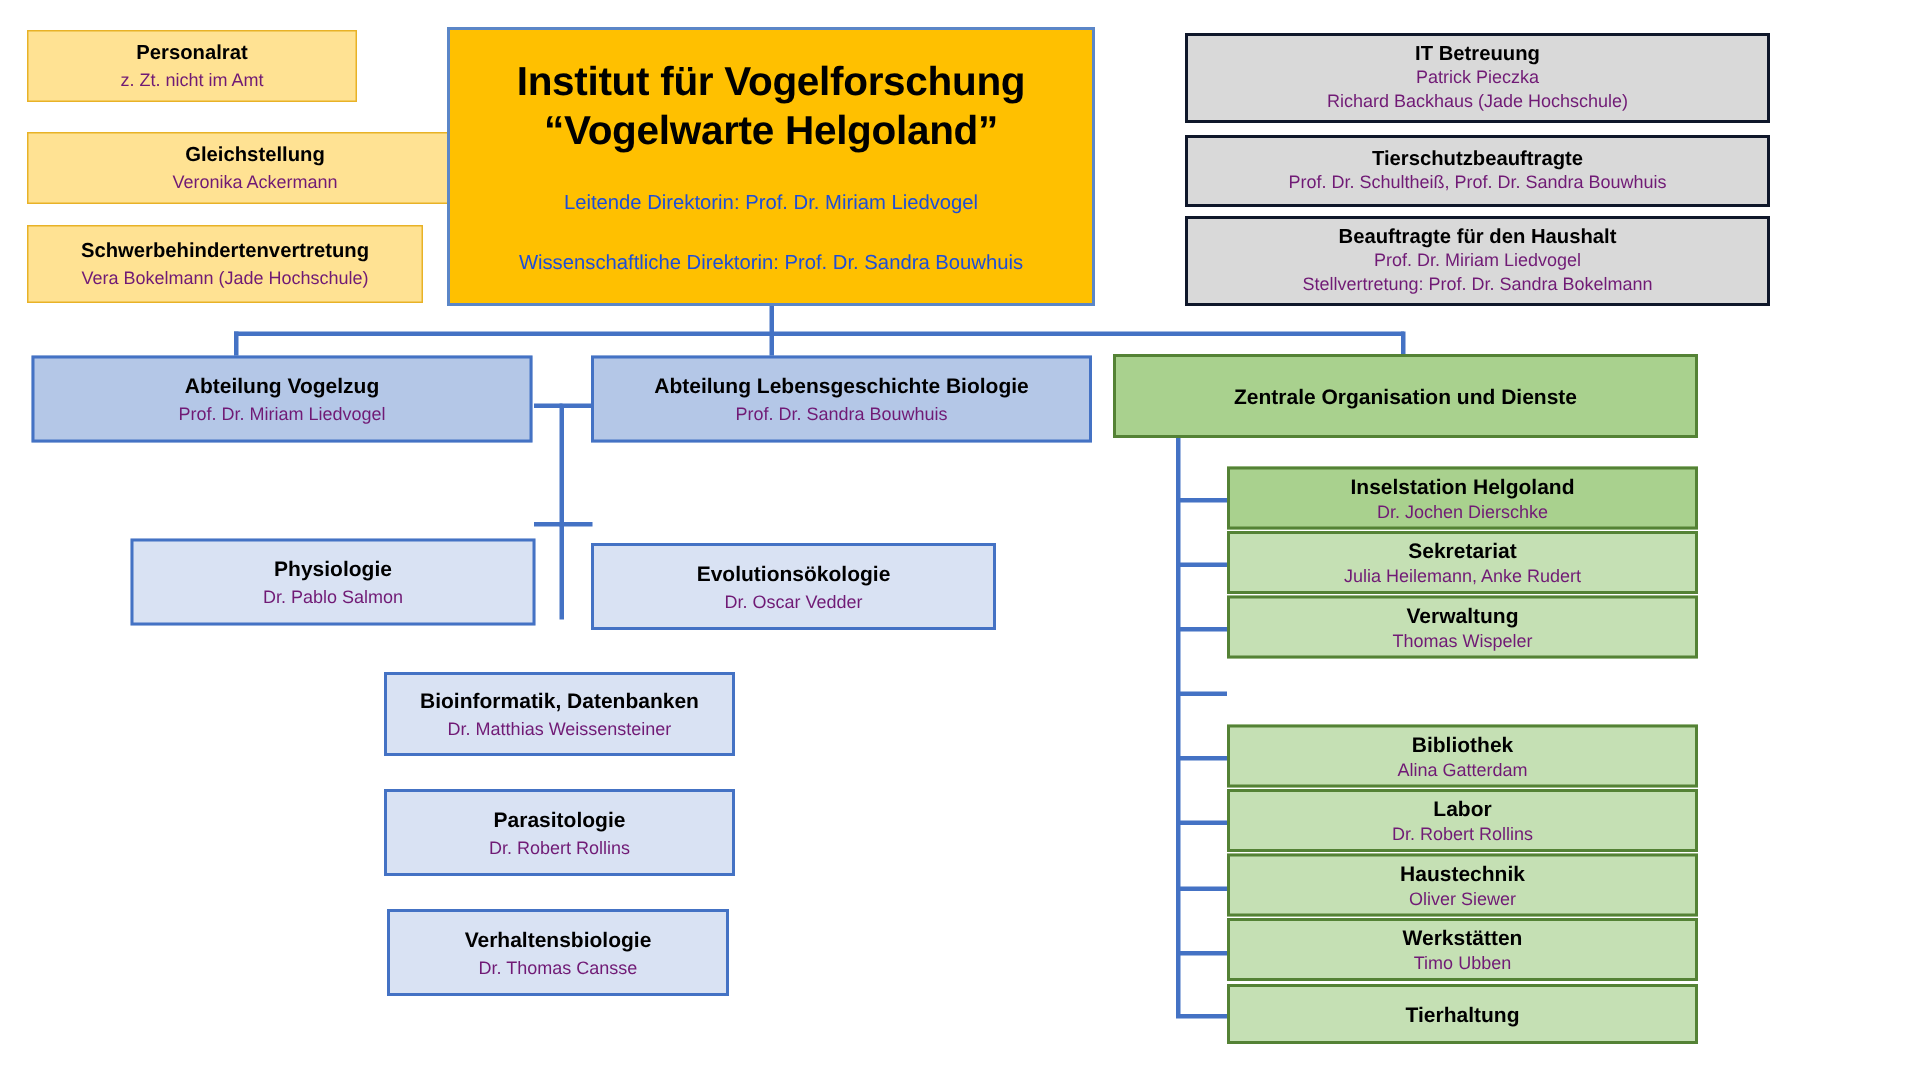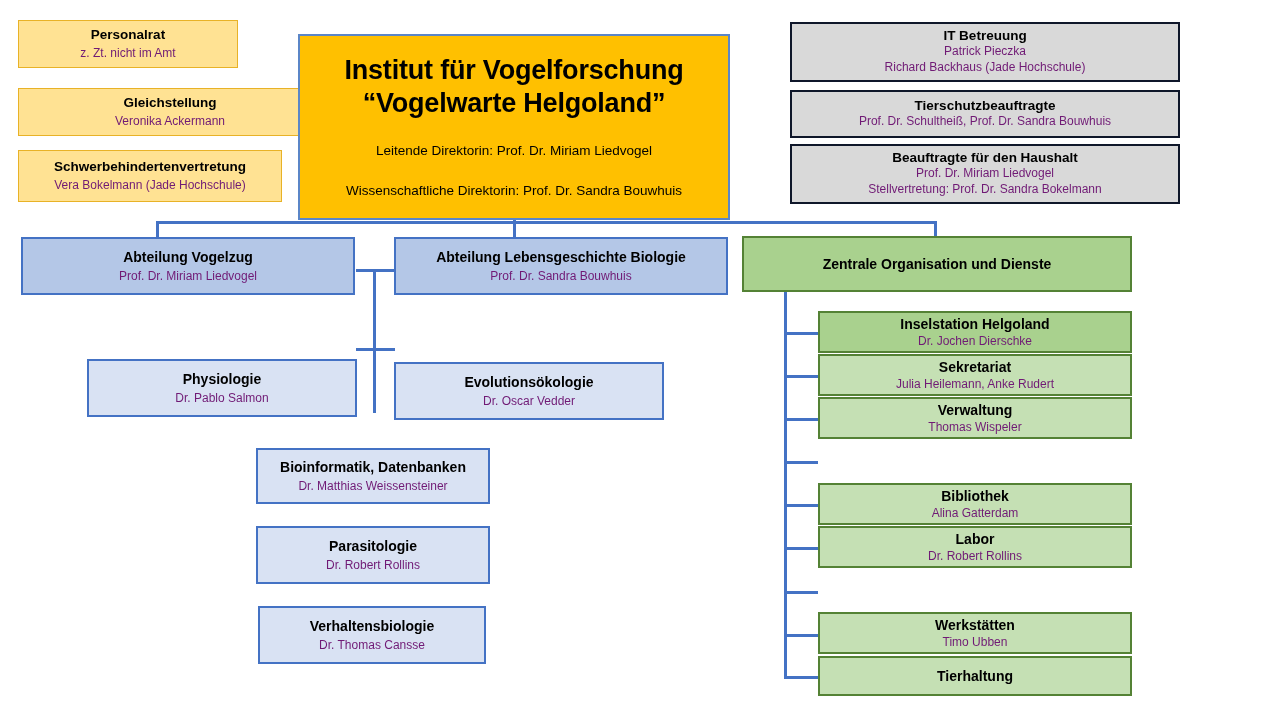--- a/index.html
+++ b/index.html
@@ -25,23 +25,23 @@
   .node .s{
     color:#701a75;line-height:1.2;font-weight:normal;
   }
 
   
   .yellow{background:#FFE293;border:1.5px solid #E8B227;}
   .yellow .t{font-size:13.5px;}
   .yellow .s{font-size:12px;margin-top:3px;}
 
   
-  .orange{background:#FFC000;border:2px solid #5B86C7;margin-top:16px;}
+  .orange{background:#FFC000;border:2px solid #5B86C7;}
   .orange .t{font-size:27px;line-height:1.22;letter-spacing:-0.2px;}
-  .orange .s{font-size:13.5px;line-height:1.35;margin-top:22px;color:#000000;}
+  .orange .s{font-size:13.5px;line-height:1.35;margin-top:22px;color:#1d4ed8;}
 
   
   .gray{background:#D9D9D9;border:2px solid #0f172a;margin-left:48px;}
   .gray .t{font-size:13.5px;}
   .gray .s{font-size:12px;line-height:1.3;}
 
   
   .blue-dark{background:#B4C7E7;border:2px solid #4472C4;}
   .blue-dark .t{font-size:14px;}
   .blue-dark .s{font-size:12px;margin-top:4px;}
@@ -175,20 +175,24 @@
     <div class="s">Thomas Wispeler</div>
   </div>
   <div class="node green-light" style="left:818px;top:483px;width:314px;height:42px;">
     <div class="t">Bibliothek</div>
     <div class="s">Alina Gatterdam</div>
   </div>
   <div class="node green-light" style="left:818px;top:526px;width:314px;height:42px;">
     <div class="t">Labor</div>
     <div class="s">Dr. Robert Rollins</div>
   </div>
+  <div class="node green-light" style="left:818px;top:569px;width:314px;height:42px;">
+    <div class="t">Haustechnik</div>
+    <div class="s">Oliver Siewer</div>
+  </div>
   <div class="node green-light" style="left:818px;top:612px;width:314px;height:42px;">
     <div class="t">Werkstätten</div>
     <div class="s">Timo Ubben</div>
   </div>
   <div class="node green-light" style="left:818px;top:656px;width:314px;height:40px;">
     <div class="t">Tierhaltung</div>
   </div>
 
 </div>
 

